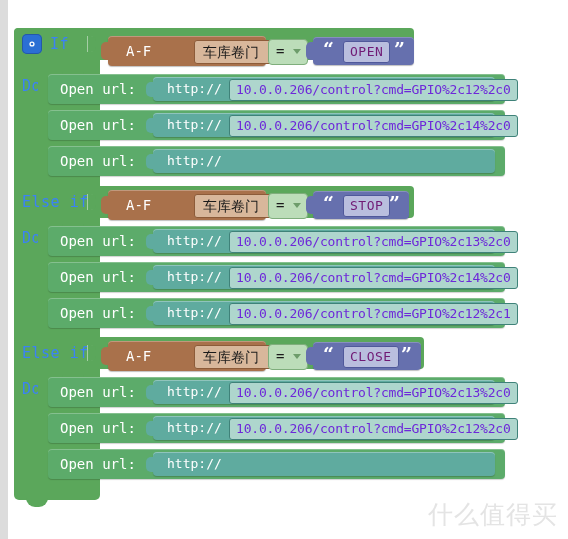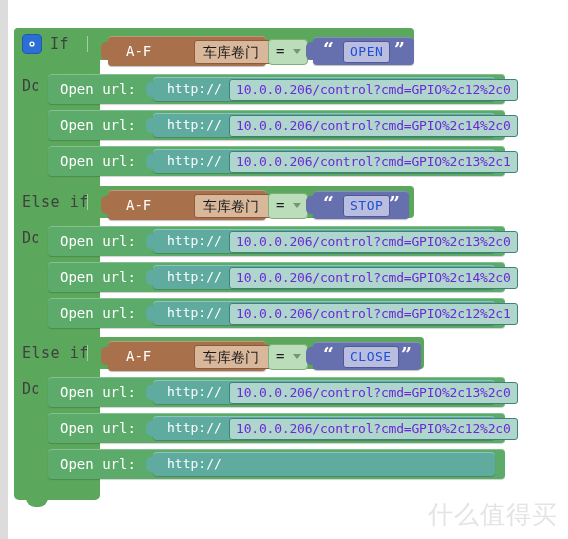--- a/index.html
+++ b/index.html
@@ -53,21 +53,21 @@
     position: absolute;
     left: 14px;
     background: #5ba75b;
     border-radius: 4px;
     height: 32px;
   }
 
   
   .kw {
     position: absolute;
-    color: #404040;
+    color: #3b82f6;
     font-size: 15px;
     line-height: 32px;
     letter-spacing: 0.5px;
     white-space: nowrap;
   }
 
   
   .gear-icon {
     position: absolute;
     width: 20px; height: 20px;
@@ -171,21 +171,21 @@
   .str-block .q-open { left: 10px; }
   .str-block .q-close { right: 9px; }
   .str-block .str-field {
     position: absolute;
     top: 4px;
     height: 20px;
     line-height: 20px;
     background: #b9bede;
     border: 1px solid #4f589a;
     border-radius: 3px;
-    color: #1d4ed8;
+    color: #701a75;
     font-size: 13px;
     padding: 0 6px;
     letter-spacing: 0.5px;
   }
 
   
   .stmt {
     position: absolute;
     height: 30px;
     background: #5cab6a;
@@ -308,21 +308,20 @@
     <div class="url-plug"></div>
     <span class="proto">http://</span>
     <span class="url-field" style="left:76px;">10.0.0.206/control?cmd=GPIO%2c14%2c0</span>
   </div>
 </div>
 <div class="stmt" style="left:48px; top:146px; width:457px;">
   <span class="stmt-label">Open  url:</span>
   <div class="url-block" style="left:105px; width:342px;">
     <div class="url-plug"></div>
     <span class="proto">http://</span>
-    <span class="url-field" style="left:76px;">10.0.0.206/control?cmd=GPIO%2c13%2c1</span>
   </div>
 </div>
 
 <div class="if-header-bar" style="top:186px; width:400px;"></div>
 <span class="kw" style="left:22px; top:186px;">Else if</span>
 <div class="notch" style="left:88px; top:194px;"></div>
 
 <div class="brown-block" style="left:108px; top:190px; width:158px;">
   <div class="plug-left" style="left:-7px; top:6px; background:#a9714b;"></div>
   <span class="bb-label">A-F</span>

